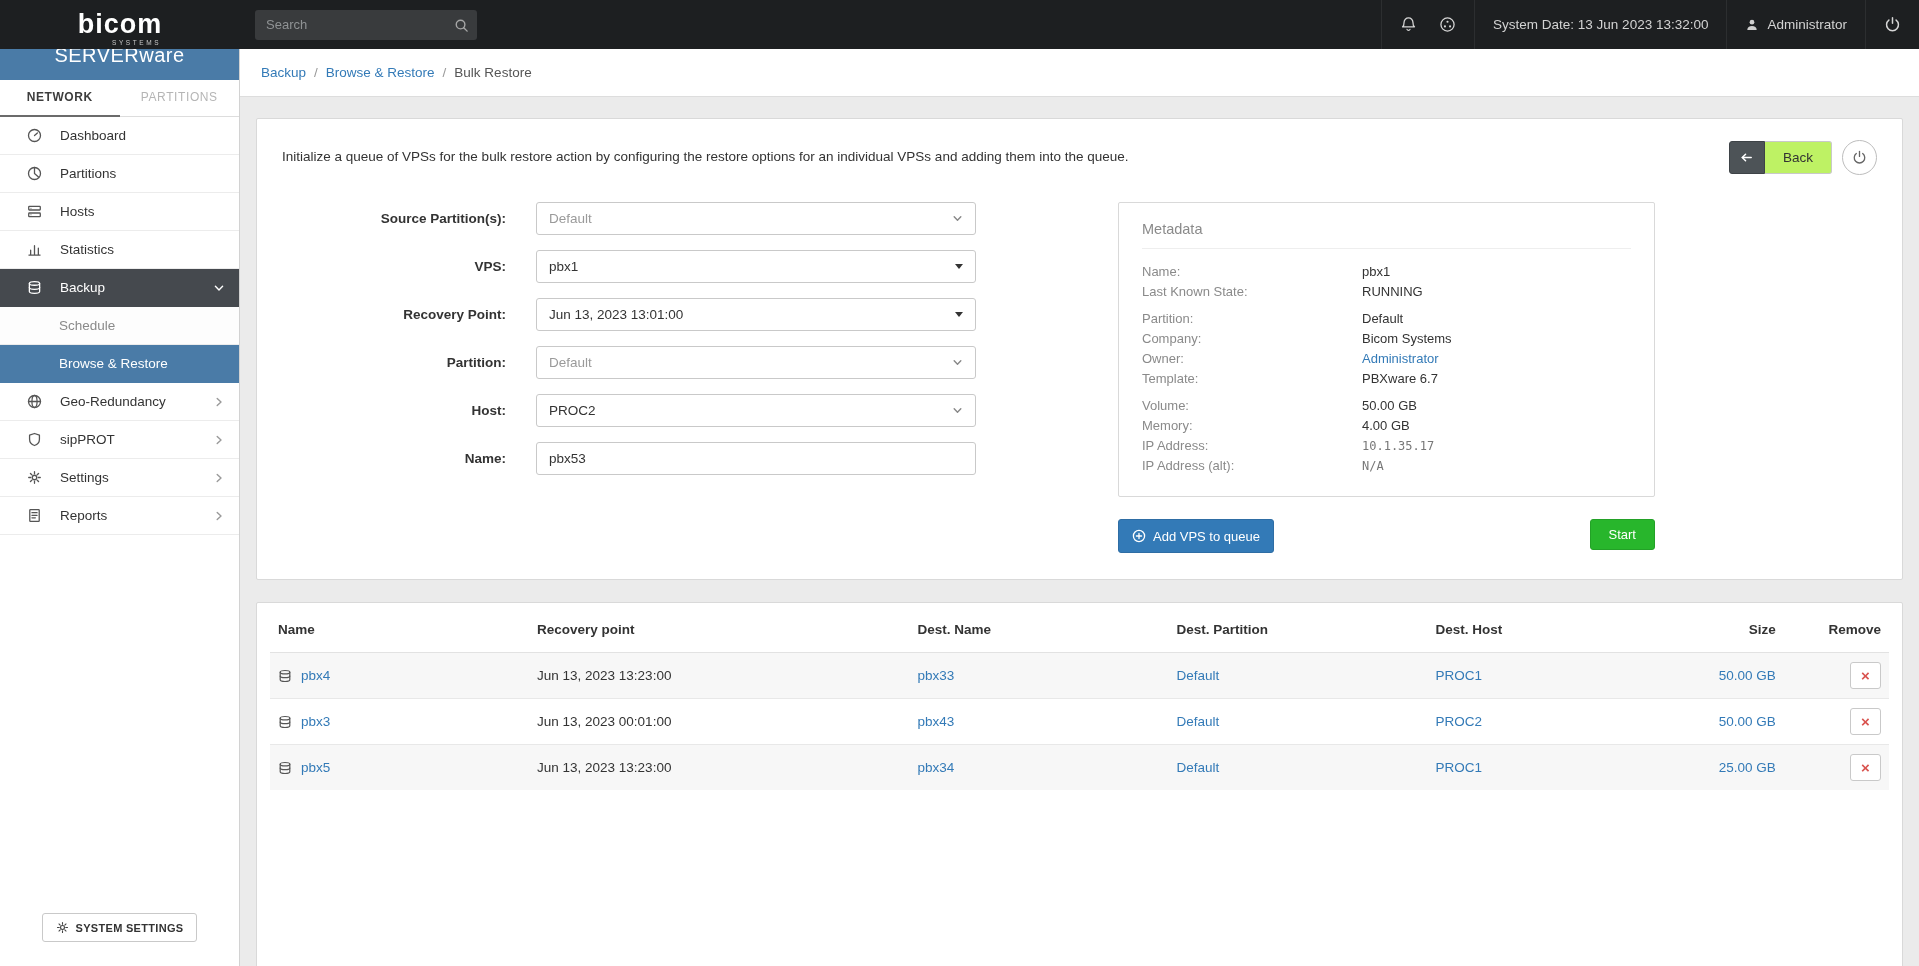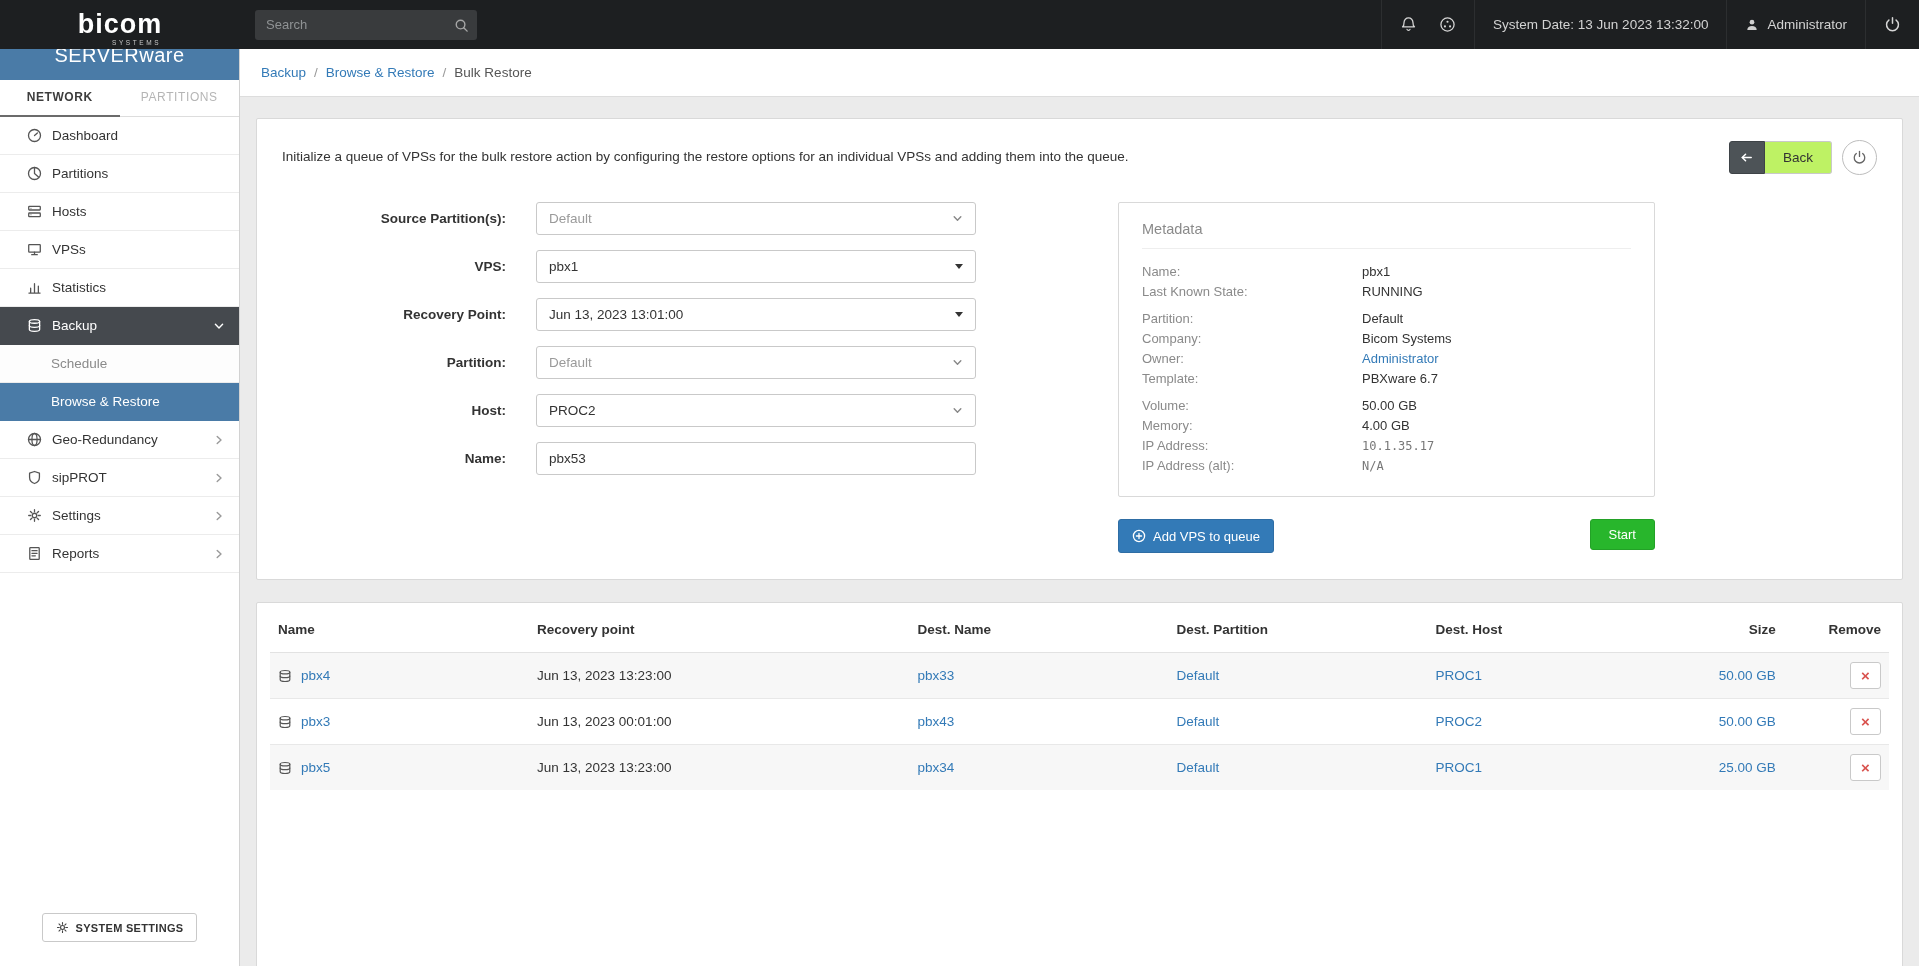--- a/index.html
+++ b/index.html
@@ -27,21 +27,21 @@
   
   .sidebar{position:fixed;top:31px;left:0;bottom:0;width:240px;background:#fff;border-right:1px solid #d2d2d2;display:flex;flex-direction:column;z-index:10}
   .brand{height:49px;background:#4a7ba7;color:#fff;display:flex;align-items:center;justify-content:center;font-size:20px;letter-spacing:.5px}
   .main-menu-label{height:36px;display:flex;align-items:center;justify-content:center;color:#9a9a9a;font-size:11px;letter-spacing:1.2px}
   .side-tabs{display:flex;border-bottom:1px solid #ddd}
   .side-tab{flex:1;text-align:center;padding:10px 0 11px;font-size:12px;letter-spacing:.6px;color:#b5b5b5;cursor:pointer}
   .side-tab.active{color:#3d3d3d;font-weight:bold;border-bottom:2px solid #6b6b6b;margin-bottom:-1px}
   .side-nav{flex:0 0 auto}
   .nav-item{display:flex;align-items:center;height:38px;padding:0 14px 0 22px;border-bottom:1px solid #ececec;color:#333;cursor:pointer;background:#fff}
   .nav-item .nav-icon{width:24px;color:#555}
-  .nav-item .nav-label{margin-left:6px;flex:1}
+  .nav-item .nav-label{margin-left:14px;flex:1}
   .nav-item .chev{color:#9a9a9a}
   .nav-item.expanded{background:#45494e;border-color:#45494e;color:#fff}
   .nav-item.expanded .nav-icon,.nav-item.expanded .chev{color:#fff}
   .nav-item.sub{padding-left:45px;color:#8a8a8a;background:#fdfdfd}
   .nav-item.sub.active{background:#4a7ba7;border-color:#4a7ba7;color:#fff}
   .sys-settings-wrap{margin-top:auto;padding:0 0 24px;display:flex;justify-content:center}
   .sys-settings-btn{display:flex;align-items:center;gap:7px;background:#fff;border:1px solid #c9c9c9;border-radius:3px;padding:7px 13px;font-size:11px;font-weight:bold;letter-spacing:.3px;color:#333}
   .sys-settings-btn .icn{color:#444}
 
   
@@ -185,29 +185,20 @@
       <div class="nav-item">
         <span class="icn nav-icon">
           <svg width="15" height="15" viewBox="0 0 14 14" fill="none" stroke="currentColor" stroke-width="1.2" stroke-linecap="round" stroke-linejoin="round">
             <rect x="1.6" y="2.2" width="10.8" height="3.4" rx="0.6"></rect>
             <rect x="1.6" y="8.4" width="10.8" height="3.4" rx="0.6"></rect>
             <circle cx="3.7" cy="3.9" r="0.5" fill="currentColor" stroke="none"></circle>
             <circle cx="3.7" cy="10.1" r="0.5" fill="currentColor" stroke="none"></circle>
           </svg>
         </span>
         <span class="nav-label">Hosts</span>
-      </div>
-      <div class="nav-item">
-        <span class="icn nav-icon">
-          <svg width="15" height="15" viewBox="0 0 14 14" fill="none" stroke="currentColor" stroke-width="1.2" stroke-linecap="round" stroke-linejoin="round">
-            <rect x="1.6" y="2.4" width="10.8" height="7" rx="0.6"></rect>
-            <path d="M7 9.4v2.2M4.4 11.8h5.2"></path>
-          </svg>
-        </span>
-        <span class="nav-label">VPSs</span>
       </div>
       <div class="nav-item">
         <span class="icn nav-icon">
           <svg width="15" height="15" viewBox="0 0 14 14" fill="none" stroke="currentColor" stroke-width="1.2" stroke-linecap="round" stroke-linejoin="round">
             <path d="M1.8 12.2h10.4M3.4 12V7.6M7 12V3.4M10.6 12V5.8"></path>
           </svg>
         </span>
         <span class="nav-label">Statistics</span>
       </div>
       <div class="nav-item expanded">

